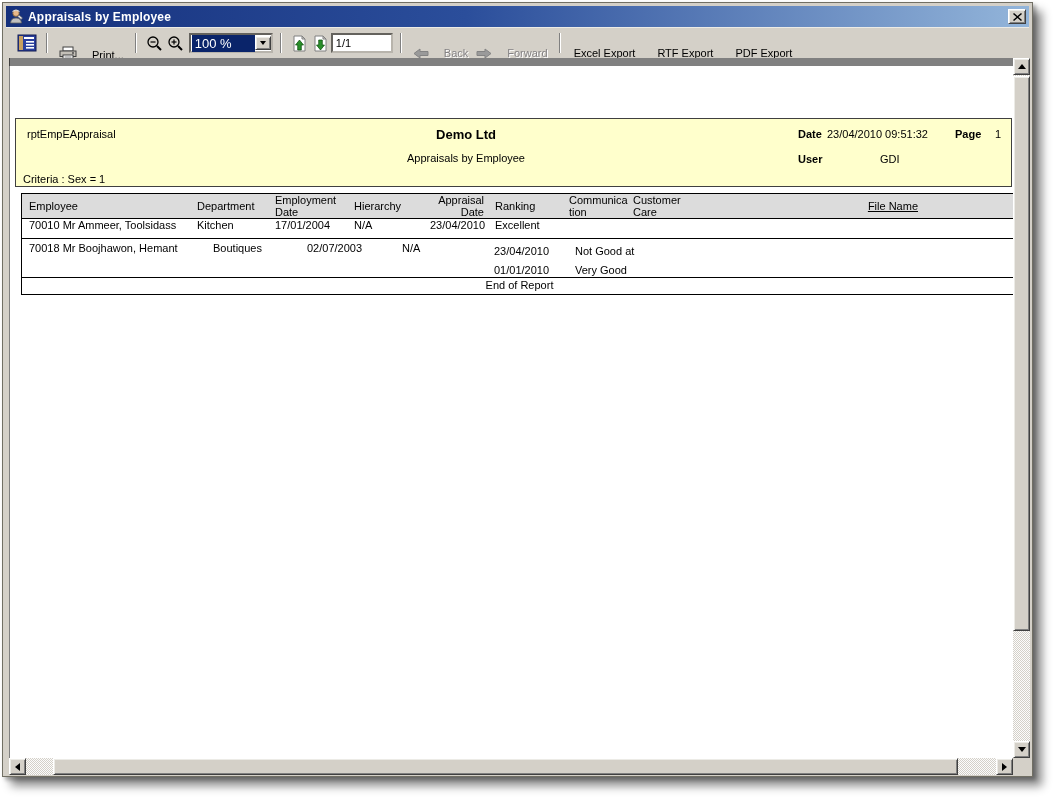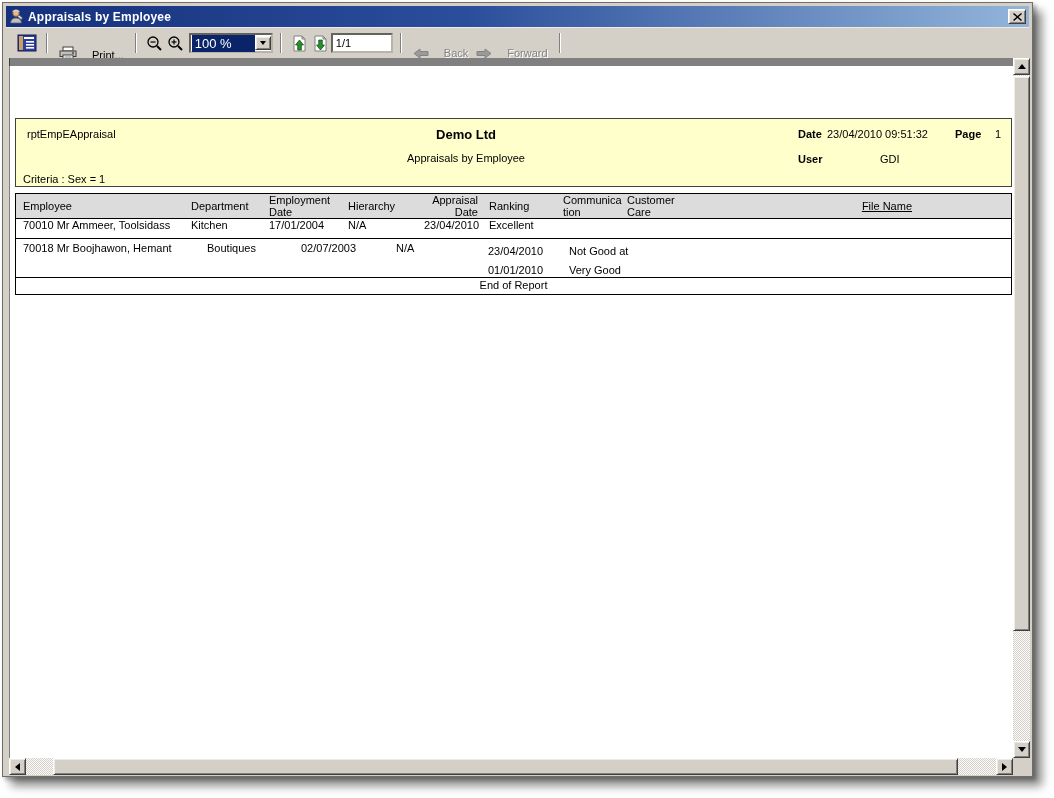--- a/index.html
+++ b/index.html
@@ -78,21 +78,21 @@
   
   .rpt-header {
     position:absolute; left:5px; top:52px; width:997px; height:69px;
     background:#ffffcc; border:1px solid #404040;
   }
   .rpt-header .abs { position:absolute; white-space:nowrap; }
   .b { font-weight:bold; }
   .company { left:0; top:8px; width:900px; text-align:center; font-size:13px; font-weight:bold; }
   .rpt-title2 { left:0; top:33px; width:900px; text-align:center; }
 
-  .rpt-table { position:absolute; left:5px; top:127px; width:997px; border:1px solid #000; background:#fff; }
+  .rpt-table { position:absolute; left:11px; top:127px; width:997px; border:1px solid #000; background:#fff; }
   .trow { display:grid; grid-template-columns:174px 78px 79px 76px 56px 74px 64px 62px 1fr; }
   .thead { background:#dcdcdc; border-bottom:1px solid #000; height:25px; }
   .th { display:flex; align-items:center; white-space:pre-line; line-height:12px; padding-left:1px; }
   .th.c1 { padding-left:7px; }
   .th.c5 { justify-content:flex-end; text-align:right; padding-right:1px; }
   .th.c6, .th.c7, .th.c8 { padding-left:10px; }
   .th.c9 { justify-content:flex-end; text-align:right; padding-right:99px;text-decoration:underline; }
   .body { border-bottom:1px solid #000; }
   .body.r1 { height:20px; }
   .body.r2 { height:39px;gap:16px; }
@@ -210,20 +210,25 @@
     </span>
     <span class="tbtn disabled">
       <svg width="16" height="11" viewBox="0 0 16 11">
         <path d="M9 1 V3.5 H1 V7.5 H9 V10 L15 5.5 Z" fill="#9a9a9a" stroke="#838383"></path>
       </svg>
       <span><span class="accel">F</span><span>orward</span></span>
     </span>
 
     <span class="tsep"></span>
 
+    <span class="export-group">
+      <span class="tbtn">Excel Export</span>
+      <span class="tbtn">RTF Export</span>
+      <span class="tbtn">PDF Export</span>
+    </span>
   </div>
 
   <div class="dark-strip"></div>
 
   <div class="viewport">
 
     <div class="rpt-header">
       <span class="abs" style="left:11px; top:9px;">rptEmpEAppraisal</span>
       <span class="abs company">Demo Ltd</span>
       <span class="abs rpt-title2">Appraisals by Employee</span>

